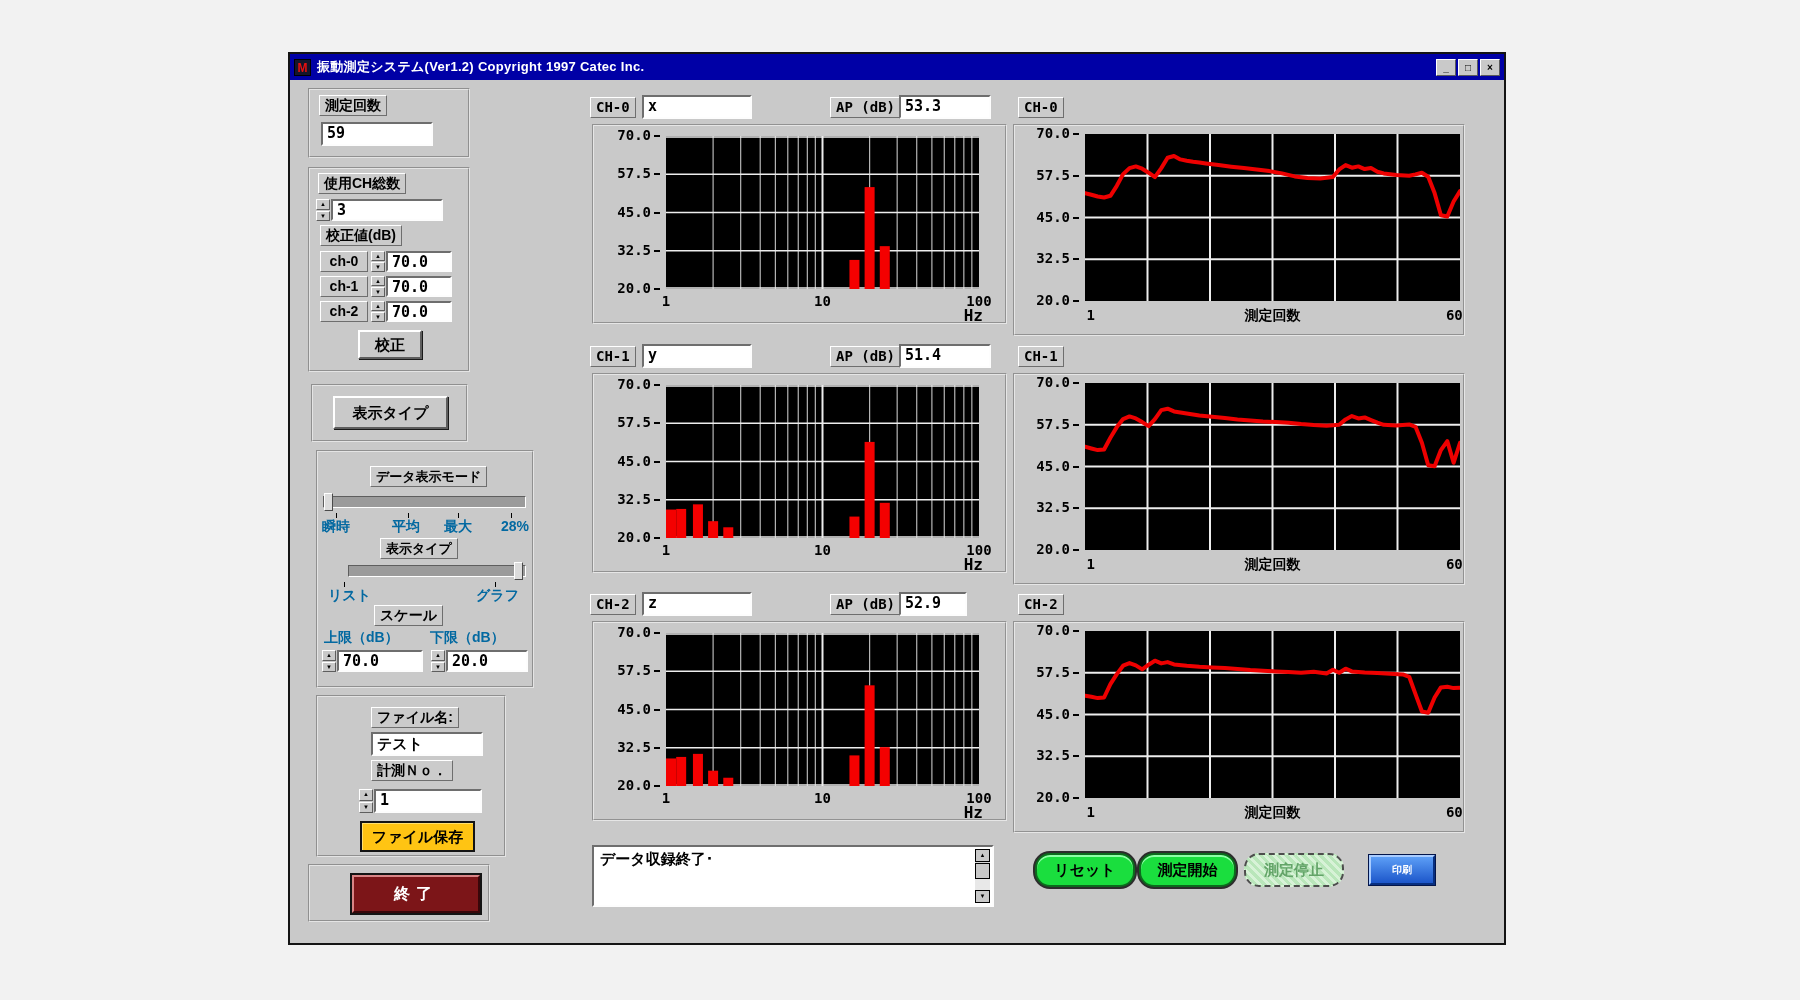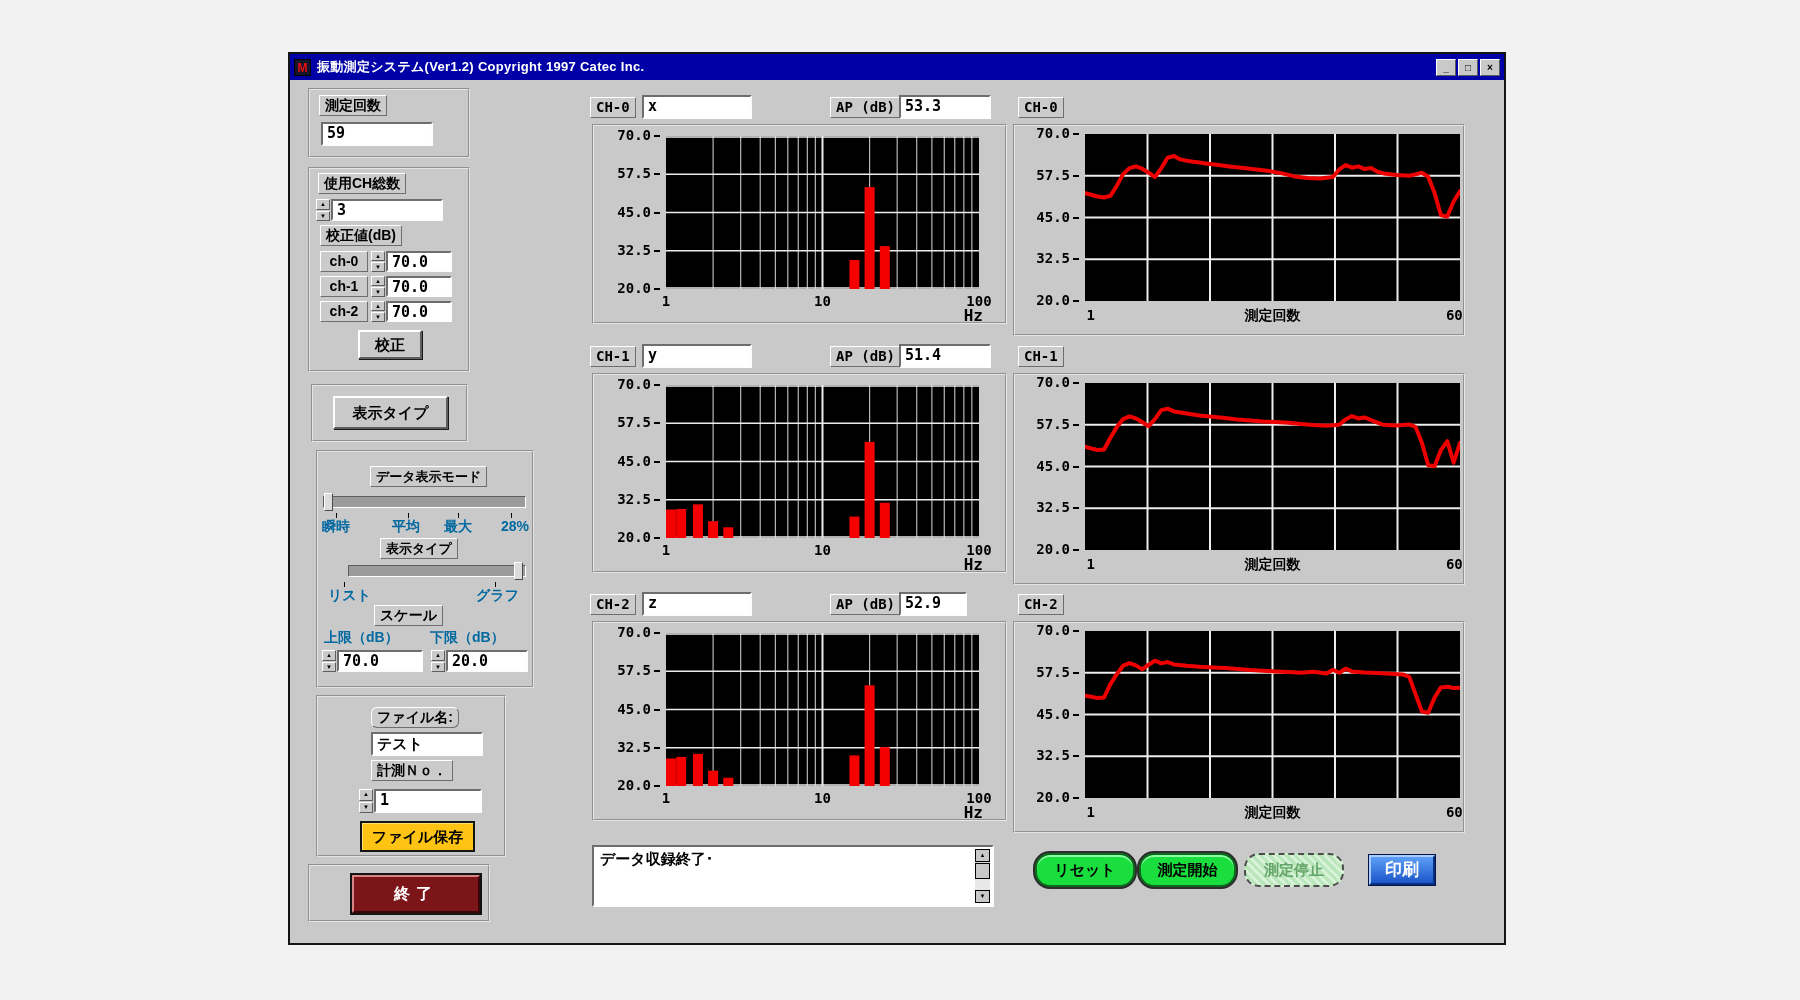--- a/index.html
+++ b/index.html
@@ -81,21 +81,21 @@
   
   .pill{position:absolute;border-radius:15px;border:2px solid #0c6b1d;
         box-shadow:0 0 0 2px #2c2c2c,inset 0 2px 0 #8dffa6;
         background:#1ade3e;font-weight:bold;font-size:15px;color:#000;
         text-align:center;cursor:default;}
   .pill-disabled{position:absolute;border-radius:15px;border:2px dashed #4d4d4d;
         background:repeating-linear-gradient(45deg,#b9e6ba 0 3px,#d7f2d7 3px 6px);
         font-weight:bold;font-size:15px;color:#63a468;text-align:center;cursor:default;}
   .btn-print{position:absolute;background:linear-gradient(180deg,#5c9ef6 0,#1c56ca 100%);
         border:2px solid;border-color:#a9ccff #082f80 #082f80 #a9ccff;
-        box-shadow:0 0 0 1px #03154a;color:#fff;font-weight:bold;font-size:17px;
+        box-shadow:0 0 0 1px #03154a;color:#fff;font-weight:bold;font-size:10px;
         text-align:center;cursor:default;}
   .btn-save{position:absolute;background:#ffc413;border:2px solid #141414;
         box-shadow:inset 1px 1px 0 #ffe071;font-weight:bold;font-size:15px;color:#000;
         text-align:center;cursor:default;}
   .btn-quit{position:absolute;background:#7c1518;border:2px solid;
         border-color:#d98486 #38070a #38070a #d98486;box-shadow:0 0 0 2px #141414;
         color:#fff;font-weight:bold;font-size:16px;letter-spacing:6px;
         text-align:center;cursor:default;}
 </style>
 </head>
@@ -182,21 +182,21 @@
       </div>
     <div class="field abs" style="left:19px;top:198px;width:86px;height:22px;">70.0</div>
     <div class="spin" style="left:113px;top:198px;height:22px;">
         <span>▲</span>
         <span>▼</span>
       </div>
     <div class="field abs" style="left:128px;top:198px;width:82px;height:22px;">20.0</div>
   </div>
 
   <div class="gbox" style="left:26px;top:641px;width:190px;height:162px;">
-    <span class="plate abs" style="left:53px;top:10px;border-radius:6px;">ファイル名:</span>
+    <span class="plate abs" style="left:53px;top:10px;">ファイル名:</span>
     <div class="field abs" style="left:53px;top:35px;width:112px;height:24px;font-family:'Liberation Sans',sans-serif;font-weight:bold;">テスト</div>
     <span class="plate abs" style="left:53px;top:63px;">計測Ｎｏ．</span>
     <div class="spin" style="left:41px;top:92px;height:24px;">
         <span>▲</span>
         <span>▼</span>
       </div>
     <div class="field abs" style="left:56px;top:92px;width:108px;height:24px;">1</div>
     <div class="btn-save" style="left:42px;top:124px;width:115px;height:31px;line-height:27px;">ファイル保存</div>
   </div>
 

